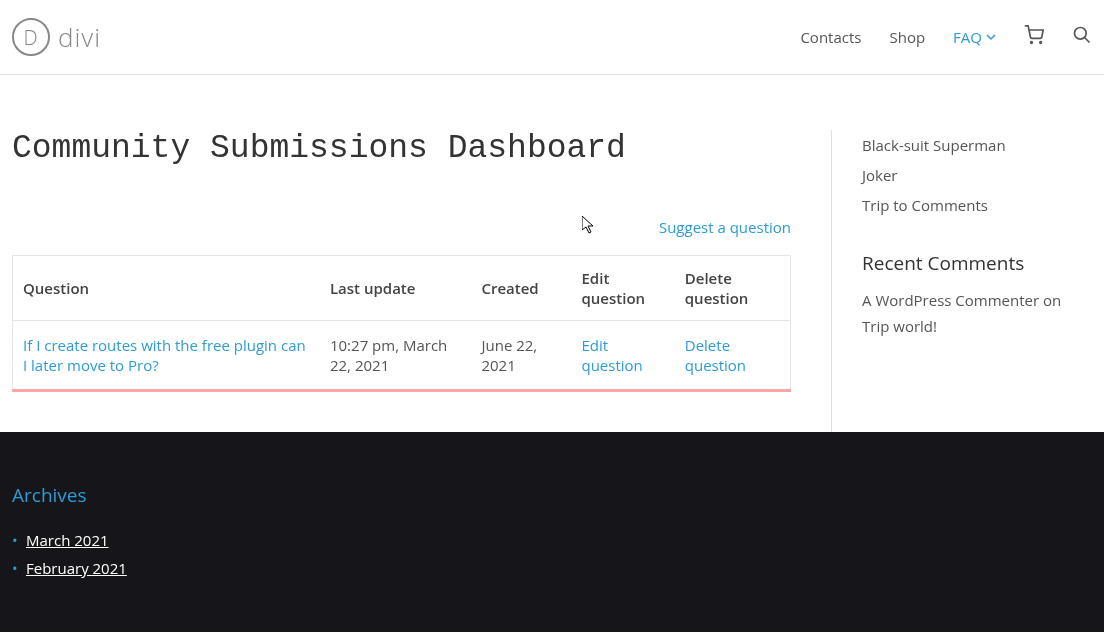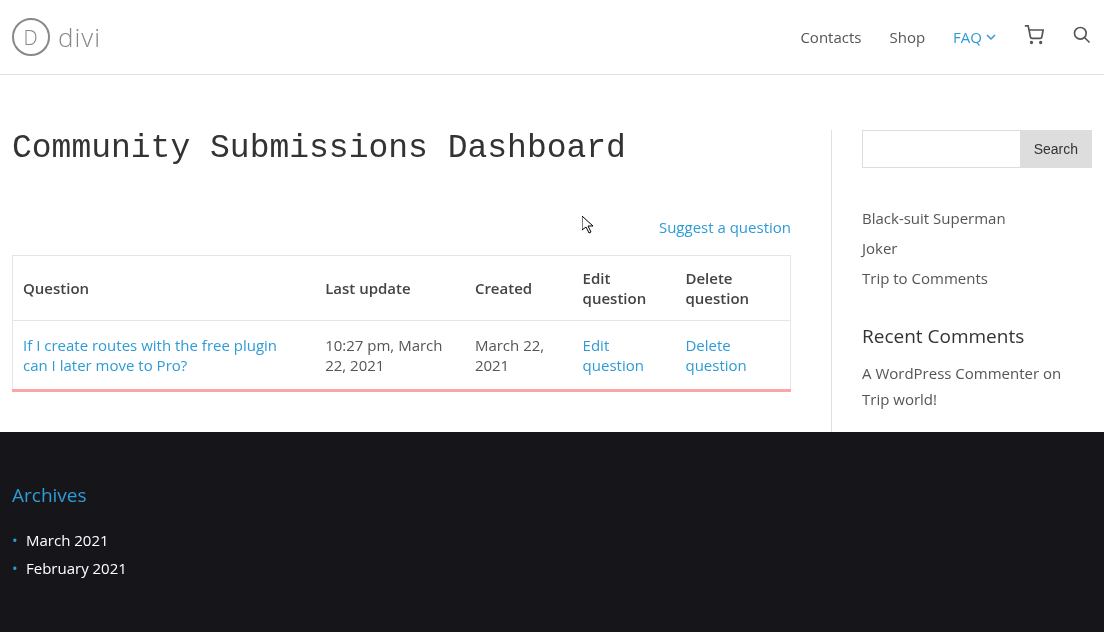--- a/index.html
+++ b/index.html
@@ -25,21 +25,21 @@
 .search-box { display: flex; margin-bottom: 35px; }
 .search-box input { flex: 1; border: 1px solid #ddd; border-right: none; padding: 10px; font-size: 14px; min-width: 0; }
 .search-box button { background: #ddd; border: none; padding: 10px 14px; color: #333; cursor: pointer; font-size: 14px; }
 .widget-title { font-size: 19px; font-weight: 500; color: #333; margin-bottom: 12px; }
 .widget-list { list-style: none; margin-bottom: 30px; }
 .widget-list li { padding: 5px 0; color: #555; cursor: pointer; font-size: 15px; }
 .comment-text { color: #555; line-height: 1.7; font-size: 15px; }
 .footer { background: #16161a; color: #fff; padding: 50px 0; margin-top: 0; min-height: 140px; }
 .footer-inner { max-width: 1080px; margin: 0 auto; }
 .footer-title { color: #2e9bd6; font-size: 19px; font-weight: 500; margin-bottom: 18px; }
-.footer-list { list-style: none; }
+.footer-list { list-style: none; text-decoration: underline; }
 .footer-list li { color: #fff; padding: 4px 0; font-size: 15px; position: relative; padding-left: 14px; }
 .footer-list li::before { content: "•"; color: #2e9bd6; position: absolute; left: 0; }
 .cursor { position: absolute; left: 582px; top: 216px; pointer-events: none; }
 </style>
 </head>
 <body>
 
 <div class="header">
   <div class="header-inner">
     <div class="logo">
@@ -83,33 +83,29 @@
           <th>Last update</th>
           <th>Created</th>
           <th>Edit question</th>
           <th>Delete question</th>
         </tr>
       </thead>
       <tbody>
         <tr>
           <td><a href="#">If I create routes with the free plugin can I later move to Pro?</a></td>
           <td>10:27 pm, March 22, 2021</td>
-          <td>March 22, 2021</td>
+          <td>June 22, 2021</td>
           <td><a href="#">Edit question</a></td>
           <td><a href="#">Delete question</a></td>
         </tr>
       </tbody>
     </table>
   </div>
 
   <aside class="sidebar">
-    <div class="search-box">
-      <input type="text" style="">
-      <button>Search</button>
-    </div>
     <ul class="widget-list">
       <li>Black-suit Superman</li>
       <li>Joker</li>
       <li>Trip to Comments</li>
     </ul>
     <h3 class="widget-title">Recent Comments</h3>
     <p class="comment-text">
       <span>A WordPress Commenter</span><span> on </span><span>Trip world!</span>
     </p>
   </aside>

